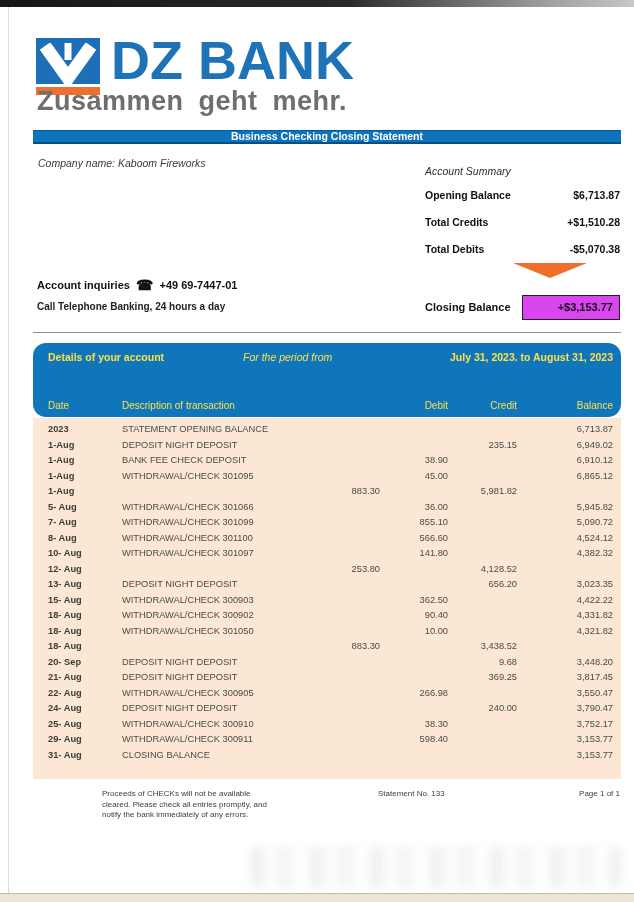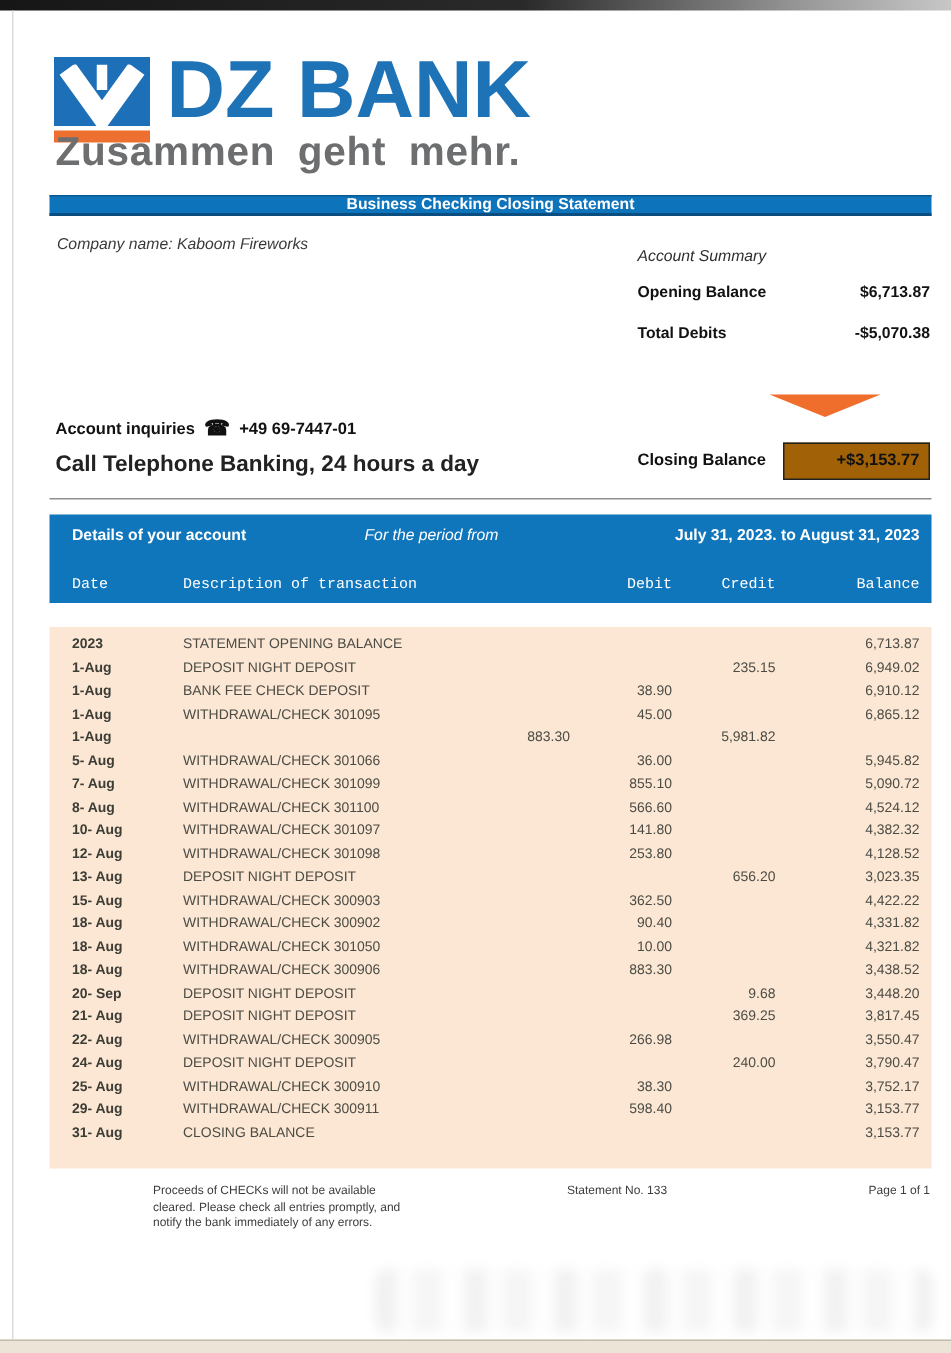--- a/index.html
+++ b/index.html
@@ -41,37 +41,37 @@
   
   .summary { left:425px; top:165px; width:195px; }
   .summary-heading { font-size:10.5px; font-style:italic; color:#2e2e2e; margin-bottom:12px; }
   .sum-row { display:flex; justify-content:space-between; font-size:10.5px;
     font-weight:bold; color:#111; margin-bottom:15px; }
   .decrease-arrow { left:513px; top:263px; width:0; height:0;
     border-left:37px solid transparent; border-right:37px solid transparent;
     border-top:15px solid #f06e2c; }
   .closing-label { left:425px; top:301px; font-size:11px; font-weight:bold; color:#111; }
   .closing-box { left:522px; top:295px; width:98px; height:25px;
-    border:1.5px solid #222; background:#a16207; font-size:11px; font-weight:bold;
+    border:1.5px solid #222; background:#d946ef; font-size:11px; font-weight:bold;
     text-align:right; line-height:22px; padding-right:6px; color:#111; }
 
   
   .inquiries { left:37px; top:277px; font-size:11px; font-weight:bold; color:#111; }
   .inquiries .phone-glyph { font-size:14px; vertical-align:-1px; padding:0 3px; }
-  .tel-banking { left:37px; top:301px; font-size:15px; font-weight:bold; color:#222; }
+  .tel-banking { left:37px; top:301px; font-size:10px; font-weight:bold; color:#222; }
 
   .separator { left:33px; top:332px; width:588px; height:1px; background:#8f8f8f; }
 
   
-  .details-panel { left:33px; top:343px; width:588px; height:59px; background:#1076bc; color:#ffffff; }
+  .details-panel { left:33px; top:343px; width:588px; height:74px; background:#1076bc; color:#fde047;border-radius:13px; }
   .details-heading { position:absolute; left:15px; top:8px; font-size:10.5px; font-weight:bold; }
   .period-label { position:absolute; left:210px; top:8px; font-size:10.5px; font-style:italic; }
   .period-value { position:absolute; right:8px; top:8px; font-size:10.5px; font-weight:bold; }
 
-  .cols { display:grid; grid-template-columns:74px 258px 68px 69px 96px;font-family:Liberation Mono, monospace; }
+  .cols { display:grid; grid-template-columns:74px 258px 68px 69px 96px; }
   .details-cols { position:absolute; left:15px; right:8px; bottom:6px; font-size:10px; }
   .details-cols span:nth-child(3), .details-cols span:nth-child(4),
   .details-cols span:nth-child(5) { text-align:right; }
 
   
   .table-body { left:33px; top:418px; width:588px; background:#fbe7d4;
     padding:4px 8px 16px 15px; }
   .t-row { display:grid; grid-template-columns:74px 258px 68px 69px 96px;
     height:15.5px; line-height:15.5px; font-size:9.3px; color:#4b4b44; }
   .t-row .c-date { font-weight:bold; color:#3d3d36; }
@@ -102,20 +102,24 @@
 
 <div class="abs title-bar">Business Checking Closing Statement</div>
 
 <div class="abs company-name">Company name: Kaboom Fireworks</div>
 
 <div class="abs summary">
   <div class="summary-heading">Account Summary</div>
   <div class="sum-row">
     <span>Opening Balance</span>
     <span>$6,713.87</span>
+  </div>
+  <div class="sum-row">
+    <span>Total Credits</span>
+    <span>+$1,510.28</span>
   </div>
   <div class="sum-row">
     <span>Total Debits</span>
     <span>-$5,070.38</span>
   </div>
 </div>
 <div class="abs decrease-arrow"></div>
 <div class="abs closing-label">Closing Balance</div>
 <div class="abs closing-box">+$3,153.77</div>
 
@@ -208,21 +212,20 @@
   <div class="t-row">
     <span class="c-date">10- Aug</span>
     <span class="c-desc">WITHDRAWAL/CHECK 301097</span>
     <span class="c-debit">141.80</span>
     <span class="c-credit"></span>
     <span class="c-balance">4,382.32</span>
   </div>
 
   <div class="t-row">
     <span class="c-date">12- Aug</span>
-    <span class="c-desc">WITHDRAWAL/CHECK 301098</span>
     <span class="c-debit">253.80</span>
     <span class="c-credit"></span>
     <span class="c-balance">4,128.52</span>
   </div>
 
   <div class="t-row">
     <span class="c-date">13- Aug</span>
     <span class="c-desc">DEPOSIT NIGHT DEPOSIT</span>
     <span class="c-debit"></span>
     <span class="c-credit">656.20</span>
@@ -248,21 +251,20 @@
   <div class="t-row">
     <span class="c-date">18- Aug</span>
     <span class="c-desc">WITHDRAWAL/CHECK 301050</span>
     <span class="c-debit">10.00</span>
     <span class="c-credit"></span>
     <span class="c-balance">4,321.82</span>
   </div>
 
   <div class="t-row">
     <span class="c-date">18- Aug</span>
-    <span class="c-desc">WITHDRAWAL/CHECK 300906</span>
     <span class="c-debit">883.30</span>
     <span class="c-credit"></span>
     <span class="c-balance">3,438.52</span>
   </div>
 
   <div class="t-row">
     <span class="c-date">20- Sep</span>
     <span class="c-desc">DEPOSIT NIGHT DEPOSIT</span>
     <span class="c-debit"></span>
     <span class="c-credit">9.68</span>

